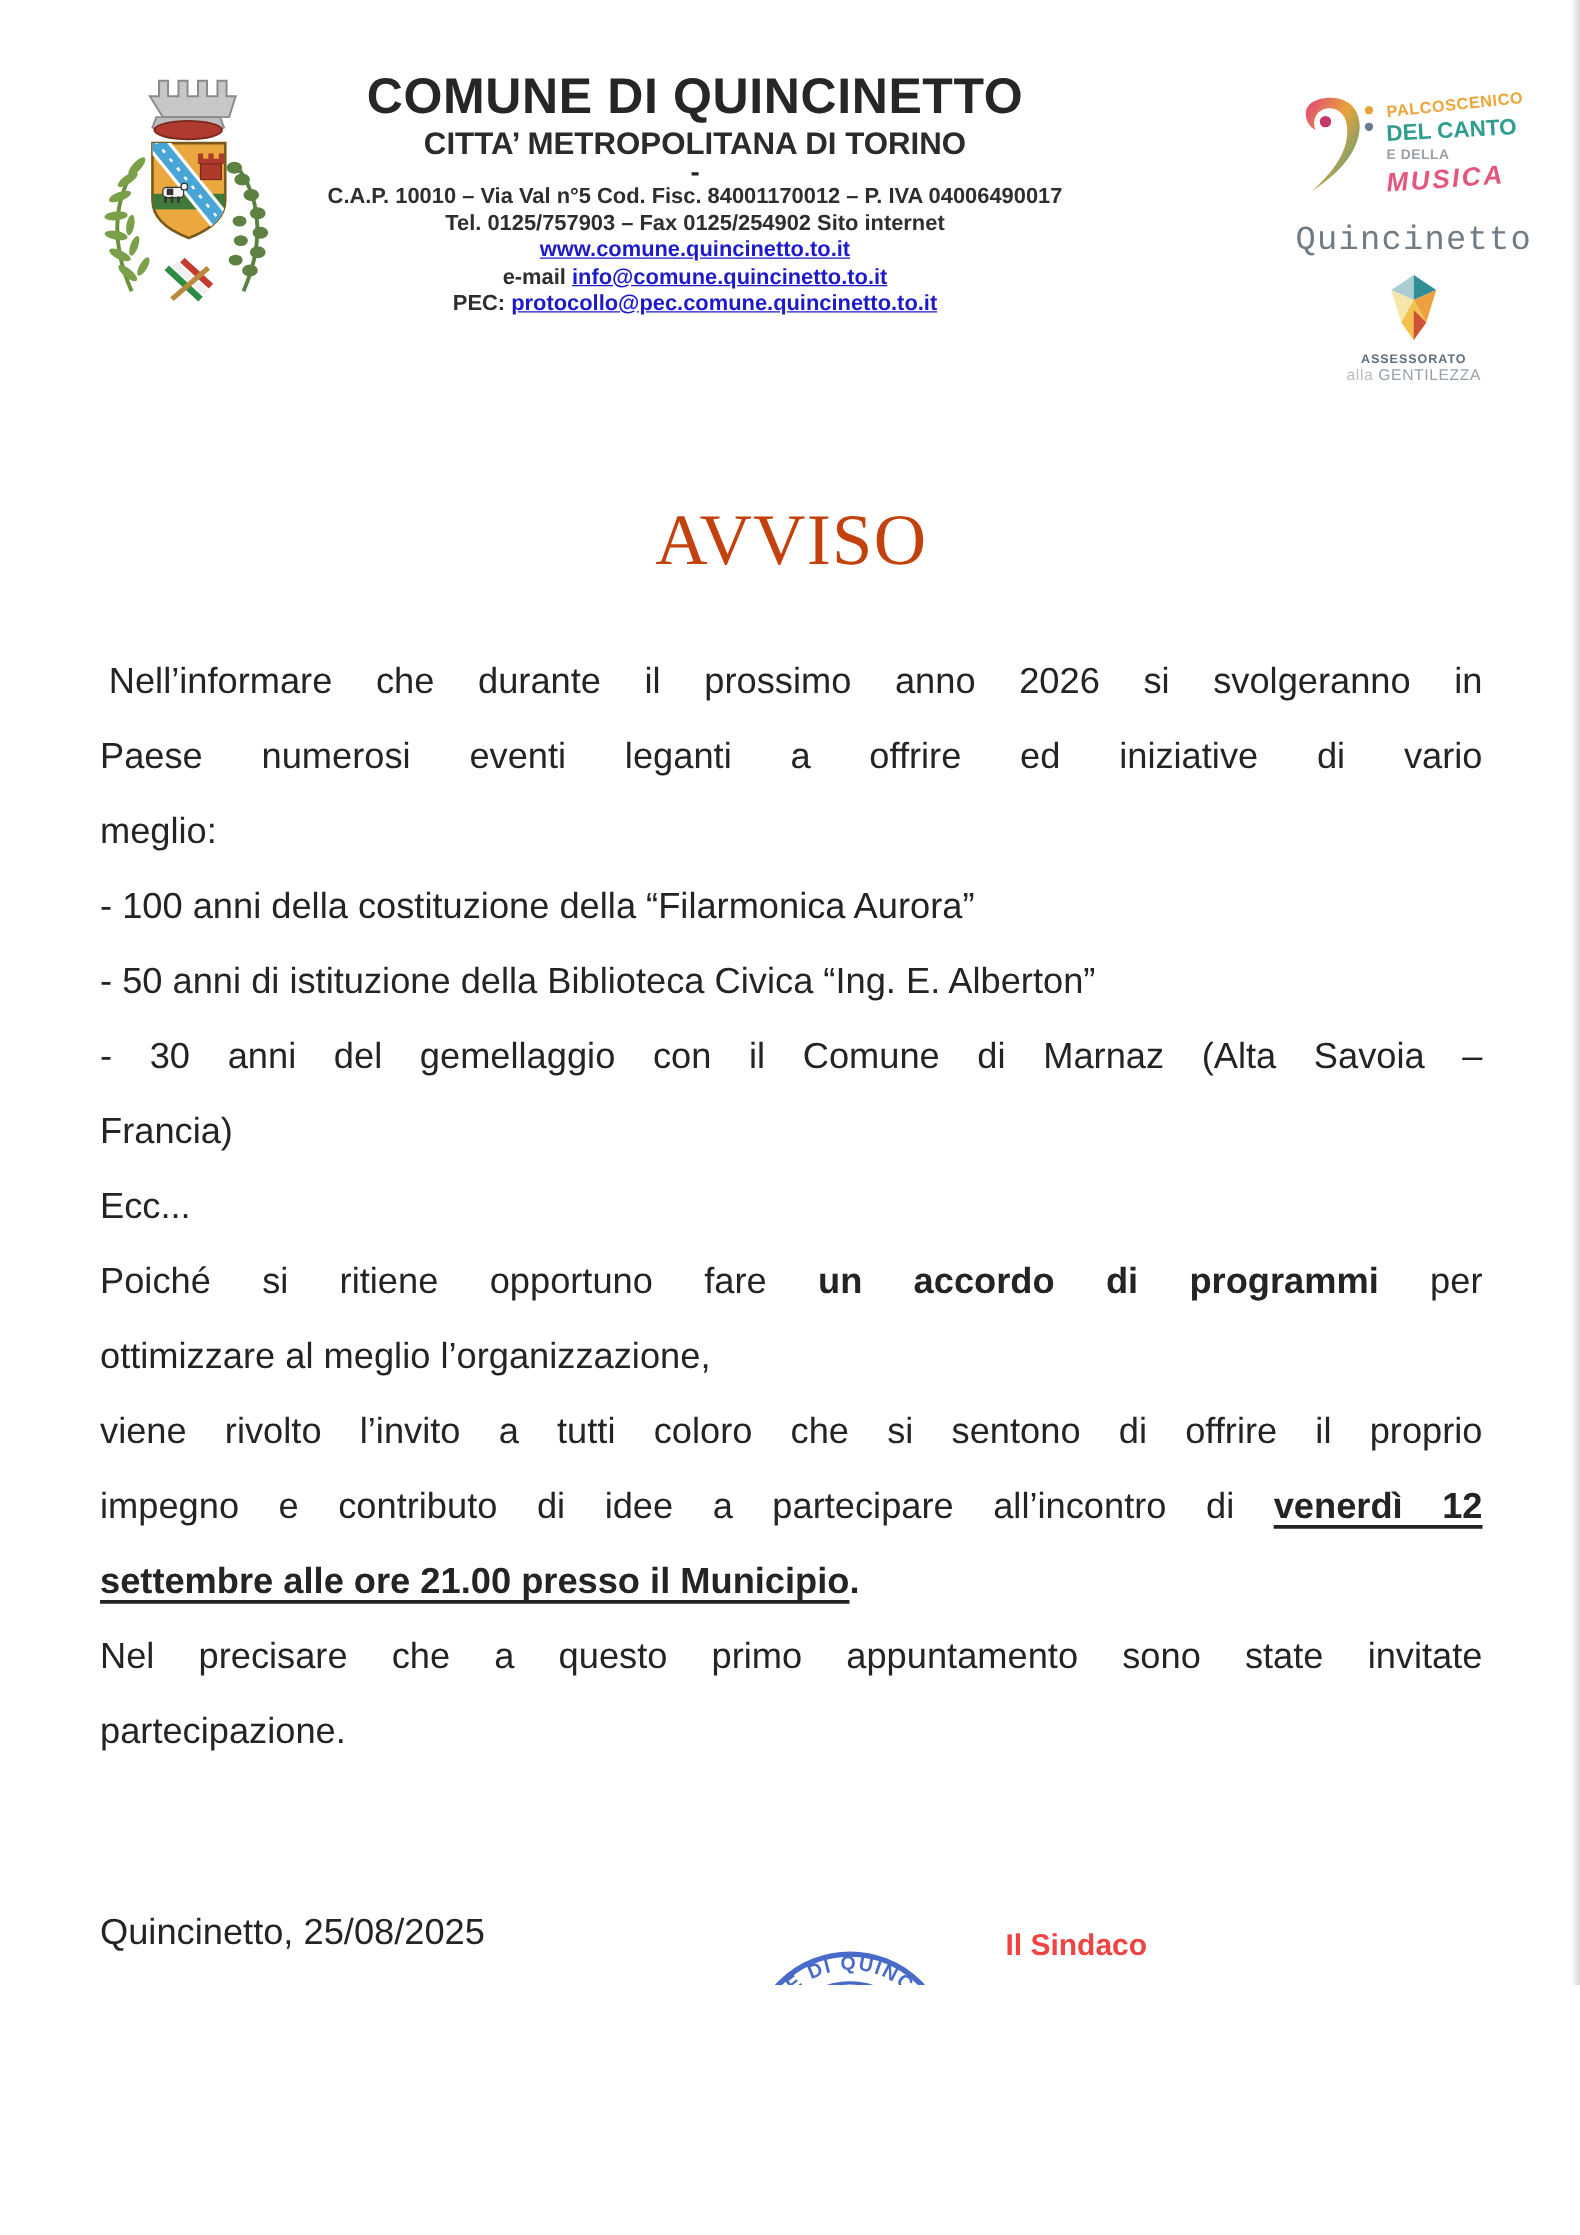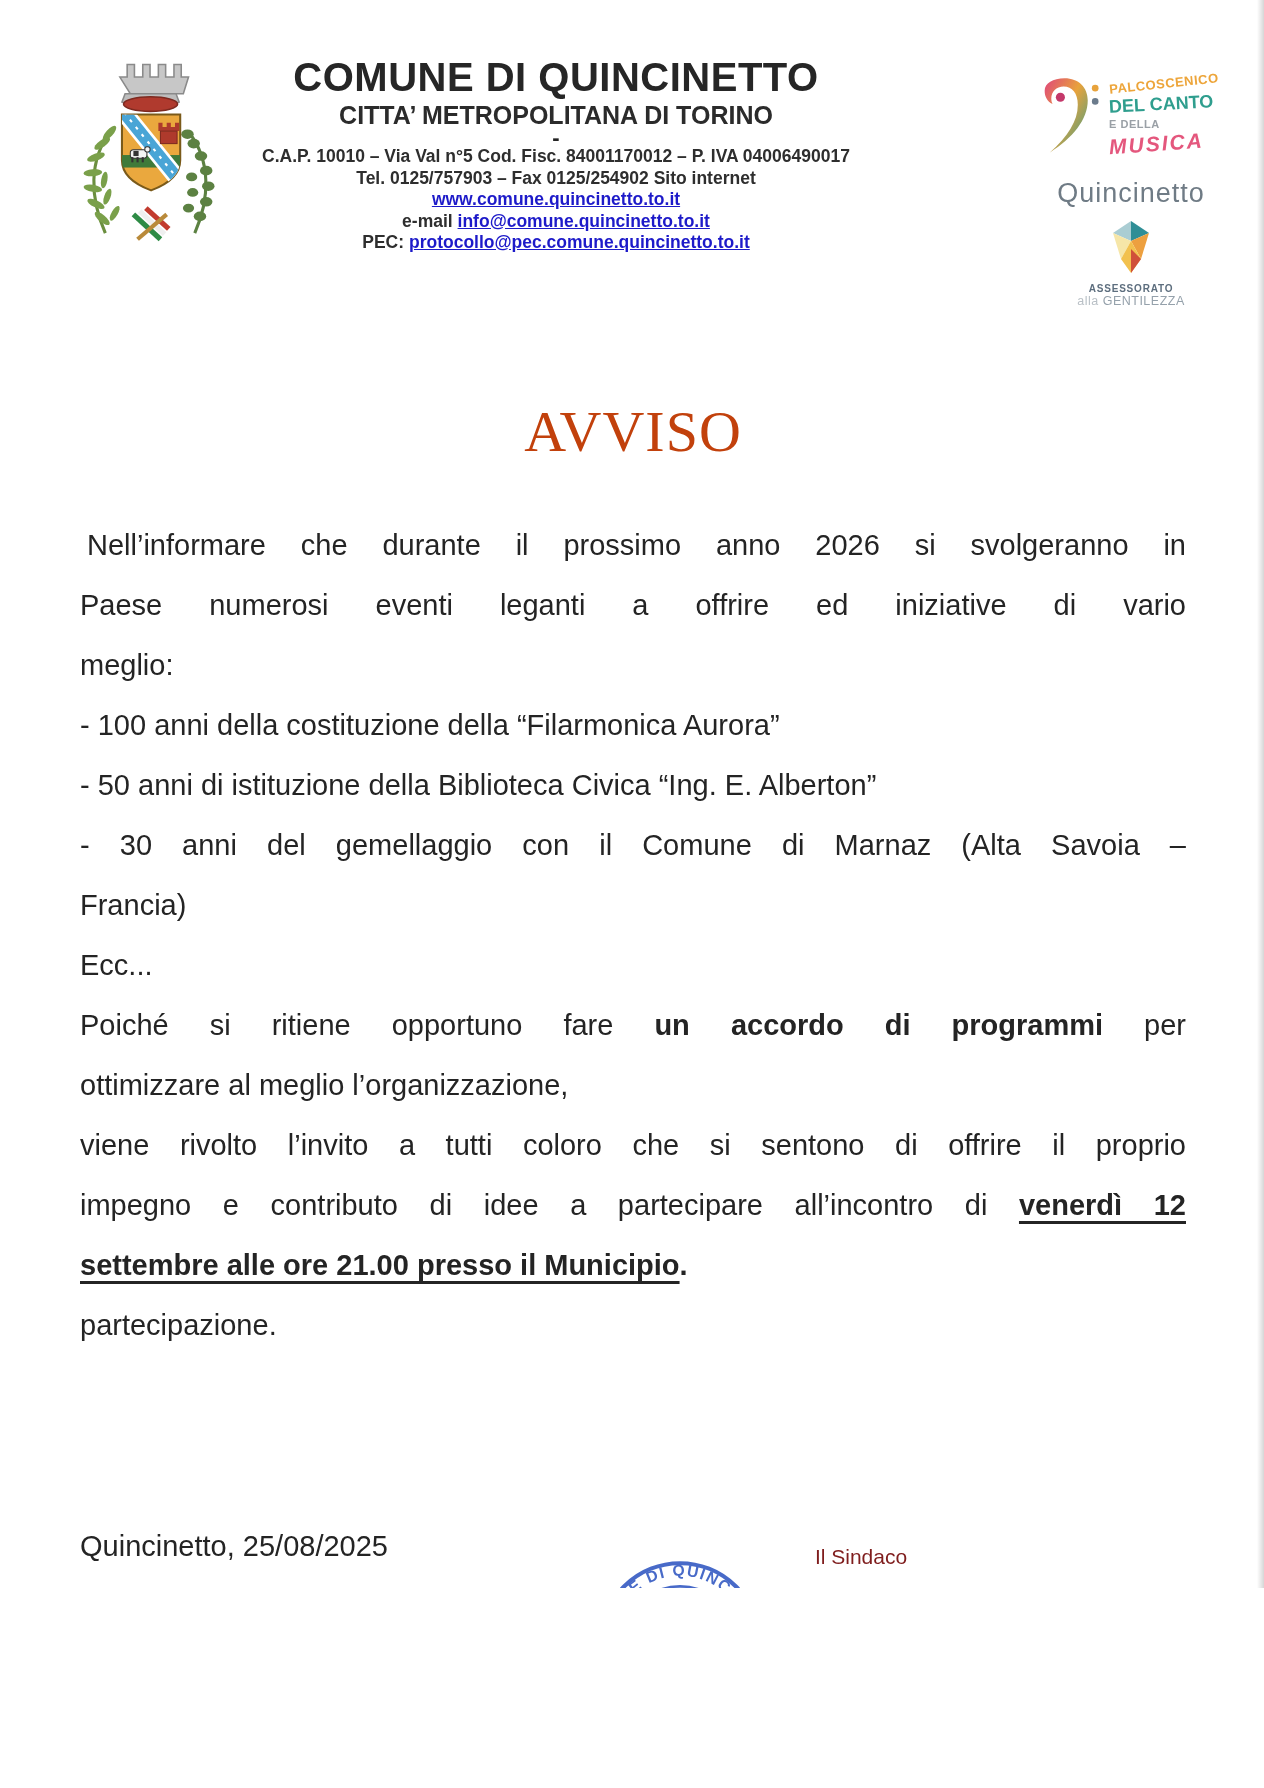--- a/index.html
+++ b/index.html
@@ -20,40 +20,40 @@
   .h-info{font-size:17.5px;font-weight:700;line-height:21.5px;color:#2e2e2e;}
   .doclink{color:#1d1ac9;text-decoration:underline;font-weight:700;cursor:pointer;}
   
   .head-right{position:absolute;left:1002px;top:68px;width:258px;display:flex;flex-direction:column;align-items:center;}
   .palco-row{display:flex;align-items:flex-start;gap:8px;}
   .palco-text{display:flex;flex-direction:column;align-items:flex-start;padding-top:8px;}
   .pal-1{color:#eda53a;font-size:13px;font-weight:700;letter-spacing:.5px;transform:rotate(-6deg);}
   .pal-2{color:#2f9e8e;font-size:18px;font-weight:700;transform:rotate(-3deg);margin-top:3px;}
   .pal-3{color:#9aa0a6;font-size:11px;font-weight:700;margin-top:3px;letter-spacing:.5px;}
   .pal-4{color:#e4577d;font-size:21px;font-weight:700;font-style:italic;letter-spacing:2px;transform:rotate(-4deg);margin-top:2px;}
-  .quinc{font-family:Liberation Sans, sans-serif;color:#6f7b85;font-size:27px;letter-spacing:1px;margin-top:10px;text-align:center;}
+  .quinc{font-family:Liberation Mono, monospace;color:#6f7b85;font-size:27px;letter-spacing:1px;margin-top:10px;text-align:center;}
   .diamond{margin-top:10px;}
   .ass-1{color:#5d6e7e;font-weight:700;font-size:10px;letter-spacing:.8px;margin-top:8px;}
   .ass-2{font-size:12.5px;color:#95a1ab;letter-spacing:.5px;line-height:14px;}
   .ass-2 .lite{color:#b9c0c6;}
   
   .avviso{
     position:absolute;left:80px;top:398px;width:1106px;text-align:center;
     font-family:"Liberation Serif",serif;font-size:58px;letter-spacing:1px;color:#c2410c;
   }
   .bodytext{position:absolute;left:80px;top:515px;width:1106px;font-size:29px;color:#242424;}
   .line{line-height:60px;height:60px;text-align:left;}
   .line.j{text-align:justify;text-align-last:justify;}
   .line.indent{padding-left:7px;}
   .line b{font-weight:700;}
   .bu{font-weight:700;text-decoration:underline;text-decoration-thickness:3px;text-underline-offset:6px;}
   .dateline{position:absolute;left:80px;top:1516px;font-size:29px;line-height:60px;color:#242424;}
   
   .stamp{position:absolute;left:596px;top:1558px;width:168px;height:168px;opacity:.95;}
-  .sigblock{position:absolute;left:686px;top:1532px;width:350px;text-align:center;font-size:21px;line-height:50px;color:#7f1d1d;}
+  .sigblock{position:absolute;left:686px;top:1532px;width:350px;text-align:center;font-size:24px;line-height:50px;color:#ef4444;font-weight:bold;}
   .scribble{position:absolute;left:748px;top:1608px;width:240px;height:110px;}
 </style>
 </head>
 <body>
 
 <div class="page">
 
   <svg class="crest" viewBox="0 0 150 200">
 
     <g>
@@ -192,20 +192,21 @@
     <div class="line">- 100 anni della costituzione della “Filarmonica Aurora”</div>
     <div class="line">- 50 anni di istituzione della Biblioteca Civica “Ing. E. Alberton”</div>
     <div class="line j">- 30 anni del gemellaggio con il Comune di Marnaz (Alta Savoia –</div>
     <div class="line">Francia)</div>
     <div class="line">Ecc...</div>
     <div class="line j"><span>Poiché si ritiene opportuno fare </span><b>un accordo di programmi</b><span> per</span></div>
     <div class="line">ottimizzare al meglio l’organizzazione,</div>
     <div class="line j">viene rivolto l’invito a tutti coloro che si sentono di offrire il proprio</div>
     <div class="line j"><span>impegno e contributo di idee a partecipare all’incontro di </span><span class="bu">venerdì 12</span></div>
     <div class="line"><span class="bu">settembre alle ore 21.00 presso il Municipio</span><b>.</b></div>
+    <div class="line j">Nel precisare che a questo primo appuntamento sono state invitate</div>
     <div class="line">partecipazione.</div>
   </div>
 
   <div class="dateline">Quincinetto, 25/08/2025</div>
 
   <svg class="stamp" viewBox="0 0 160 160">
     <defs>
       <path id="arcTop" d="M 20.8 101.5 A 63 63 0 1 1 139.2 101.5"></path>
       <path id="arcBottom" d="M 33.3 112.7 A 57 57 0 0 0 126.7 112.7"></path>
     </defs>

